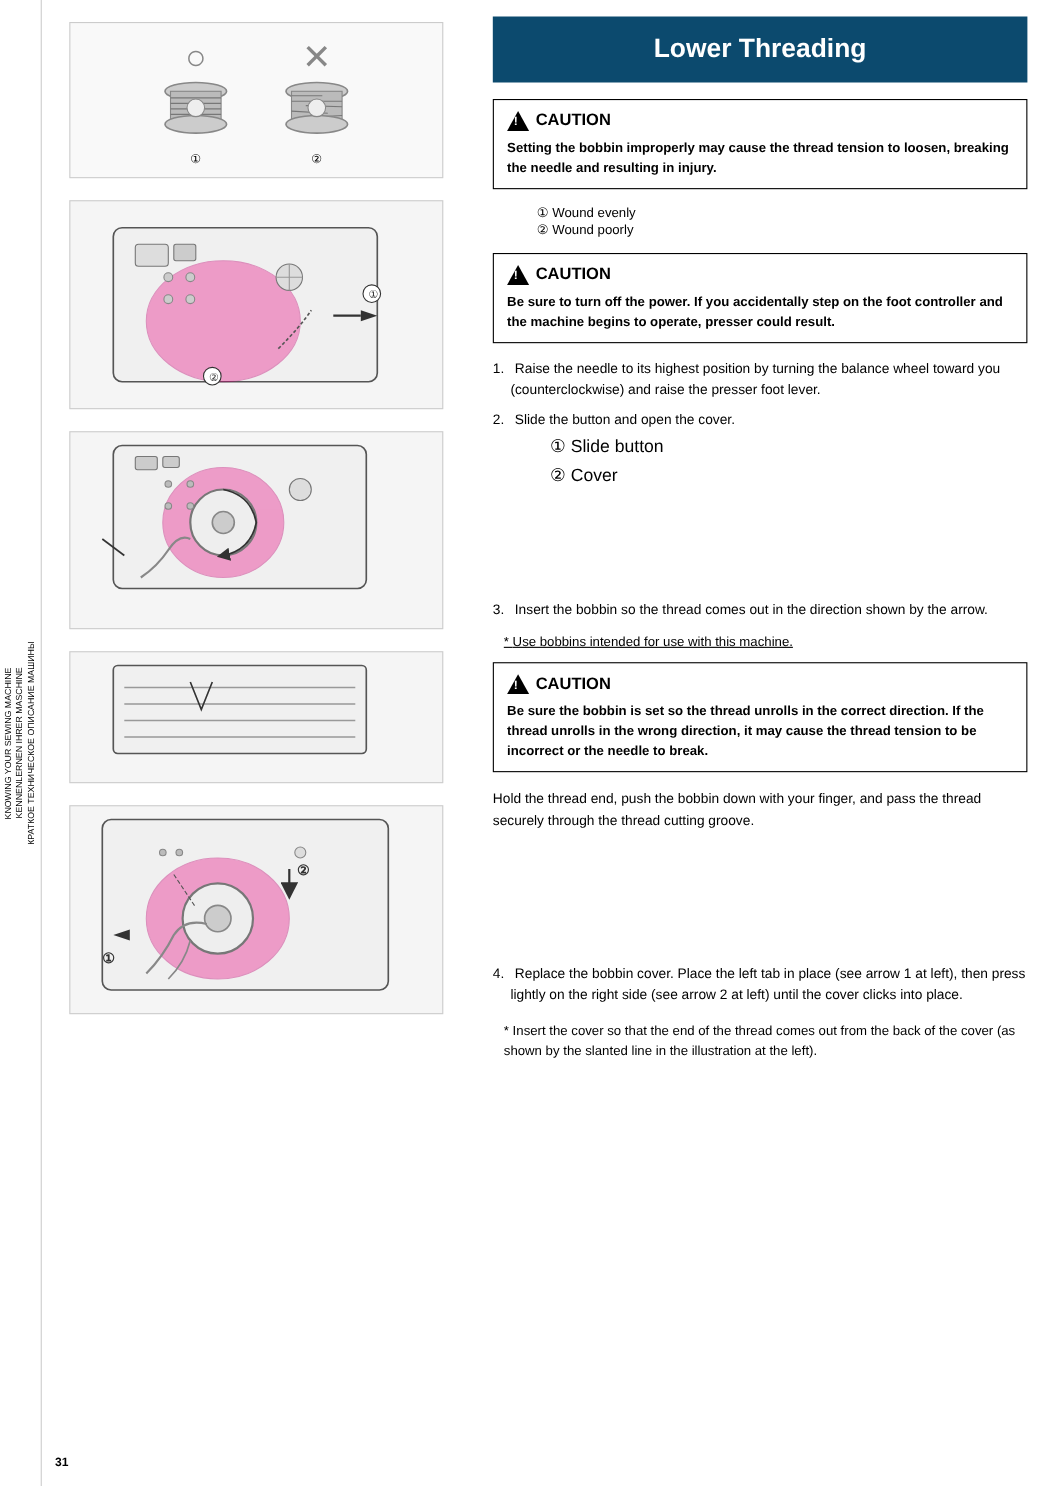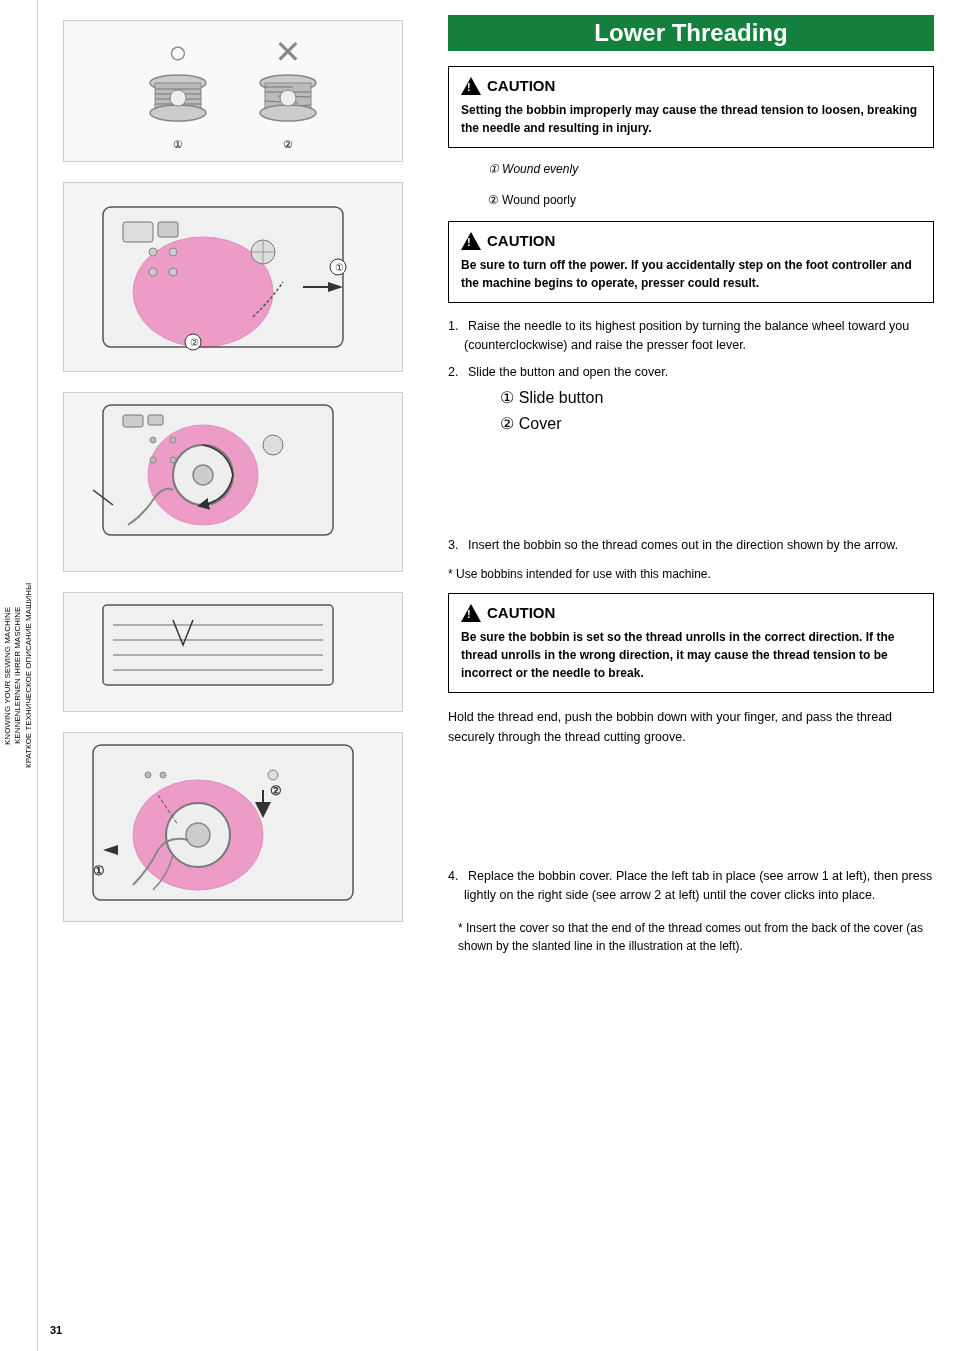--- a/index.html
+++ b/index.html
@@ -59,22 +59,22 @@
     }
 
     
     .right-col {
       flex: 1;
       padding: 15px 20px;
     }
 
     
     .page-title-banner {
-      background: #15803d;
-      padding: 4px 20px;
+      background: #0c4a6e;
+      padding: 16px 20px;
       text-align: center;
       margin-bottom: 15px;
     }
     .page-title-banner h1 {
       color: #fff;
       font-size: 24px;
       font-weight: bold;
     }
 
     
@@ -366,21 +366,21 @@
 
       <div class="caution-box">
         <div class="caution-header">
           <span class="caution-triangle"></span>
           <span>CAUTION</span>
         </div>
         <p>Setting the bobbin improperly may cause the thread tension to loosen, breaking the needle and resulting in injury.</p>
       </div>
 
       <div style="margin-left:40px; margin-bottom:14px;">
-        <div style="font-size:12px; margin-bottom:17px;font-style:italic;">① Wound evenly</div>
+        <div style="font-size:12px; margin-bottom:2px;">① Wound evenly</div>
         <div style="font-size:12px;">② Wound poorly</div>
       </div>
 
       <div class="caution-box">
         <div class="caution-header">
           <span class="caution-triangle"></span>
           <span>CAUTION</span>
         </div>
         <p>Be sure to turn off the power.  If you accidentally step on the foot controller and the machine begins to operate, presser could result.</p>
       </div>
@@ -399,21 +399,21 @@
           </ul>
         </li>
       </ul>
 
       <ul class="step-list" style="margin-top:100px;">
         <li>
           <span class="step-num">3.</span>
           <span style="margin-left:4px;">Insert the bobbin so the thread comes out in the direction shown by the arrow.</span>
         </li>
       </ul>
-      <p class="para-star" style="margin-top:-4px;">Use bobbins intended for use with this machine.</p>
+      <p class="para-star" style="margin-left:10px; margin-top:-4px;text-decoration:underline;">Use bobbins intended for use with this machine.</p>
 
       <div class="caution-box" style="margin-top:10px;">
         <div class="caution-header">
           <span class="caution-triangle"></span>
           <span>CAUTION</span>
         </div>
         <p>Be sure the bobbin is set so the thread unrolls in the correct direction. If the thread unrolls in the wrong direction, it may cause the thread tension to be incorrect or the needle to break.</p>
       </div>
 
       <p class="para" style="margin-top:12px;">Hold the thread end, push the bobbin down with your finger, and pass the thread securely through the thread cutting groove.</p>

